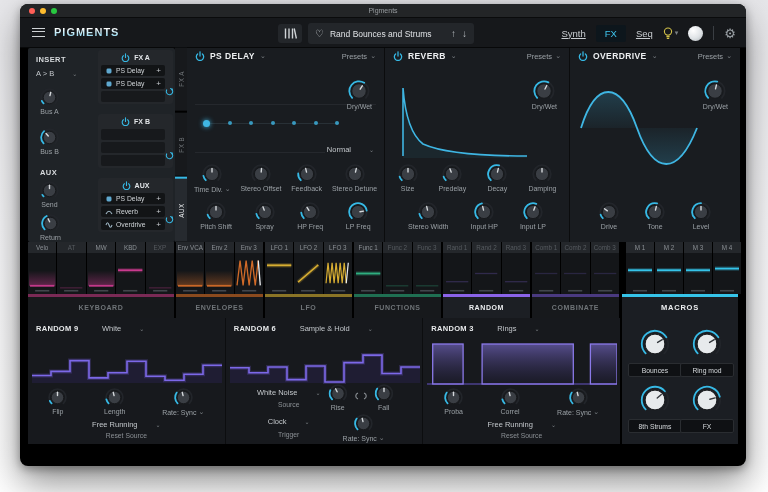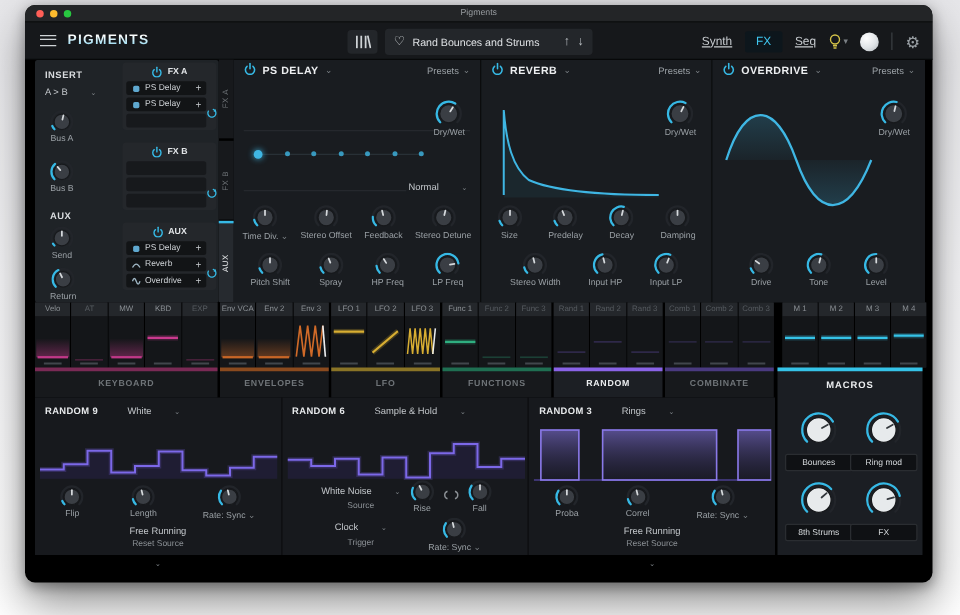--- a/index.html
+++ b/index.html
@@ -95,21 +95,21 @@
   .mtab.sel { background:#1c1f24; color:#eceef0; }
   
   .random-section { position:absolute; left:8px; top:314px; width:592px; height:126px; background:#17191d; display:flex; }
   .rcol { position:relative; flex:1; border-right:1px solid #0c0d0f; }
   .rcol:last-child { border-right:none; }
   .rcol-title { position:absolute; left:8px; top:6px; font-size:7.5px; font-weight:bold; color:#e8eaec; letter-spacing:.3px; }
   .rcol-mode { position:absolute; left:74px; top:6px; }
   .rwave { position:absolute; left:4px; top:24px; width:190px; height:44px; }
   .rwave svg { width:100%; height:100%; display:block; }
   .rnd-knobs { position:absolute; left:2px; right:2px; top:70px; display:flex; justify-content:space-around; }
-  .freerun { position:absolute; left:0; right:0; top:102px; text-align:left;flex-direction:column; }
+  .freerun { position:absolute; left:0; right:0; top:102px; text-align:left; }
   .resetsrc { position:absolute; left:0; right:0; top:114px; text-align:center; font-size:6.8px; color:#8b9095; }
   .r2dd { position:absolute; width:110px; text-align:center; }
   .r2lbl { position:absolute; width:110px; text-align:center; font-size:6.8px; color:#8b9095; }
   .abs { position:absolute; }
   
   .macros-panel { position:absolute; left:602px; top:290px; width:116px; height:150px; background:#1b1e23; border-top:3px solid #35c3e8; }
   .macros-title { position:absolute; left:0; right:0; top:6px; text-align:center; font-size:7.5px; font-weight:bold; letter-spacing:.8px; color:#eceef0; }
   .macro-knob { position:absolute; transform:translateX(-50%); }
   .macro-tag { position:absolute; transform:translateX(-50%); width:54px; height:14px; background:#0f1114;
     border:1px solid #2a2d31; border-radius:2px; font-size:6.8px; color:#d5d9dc;

